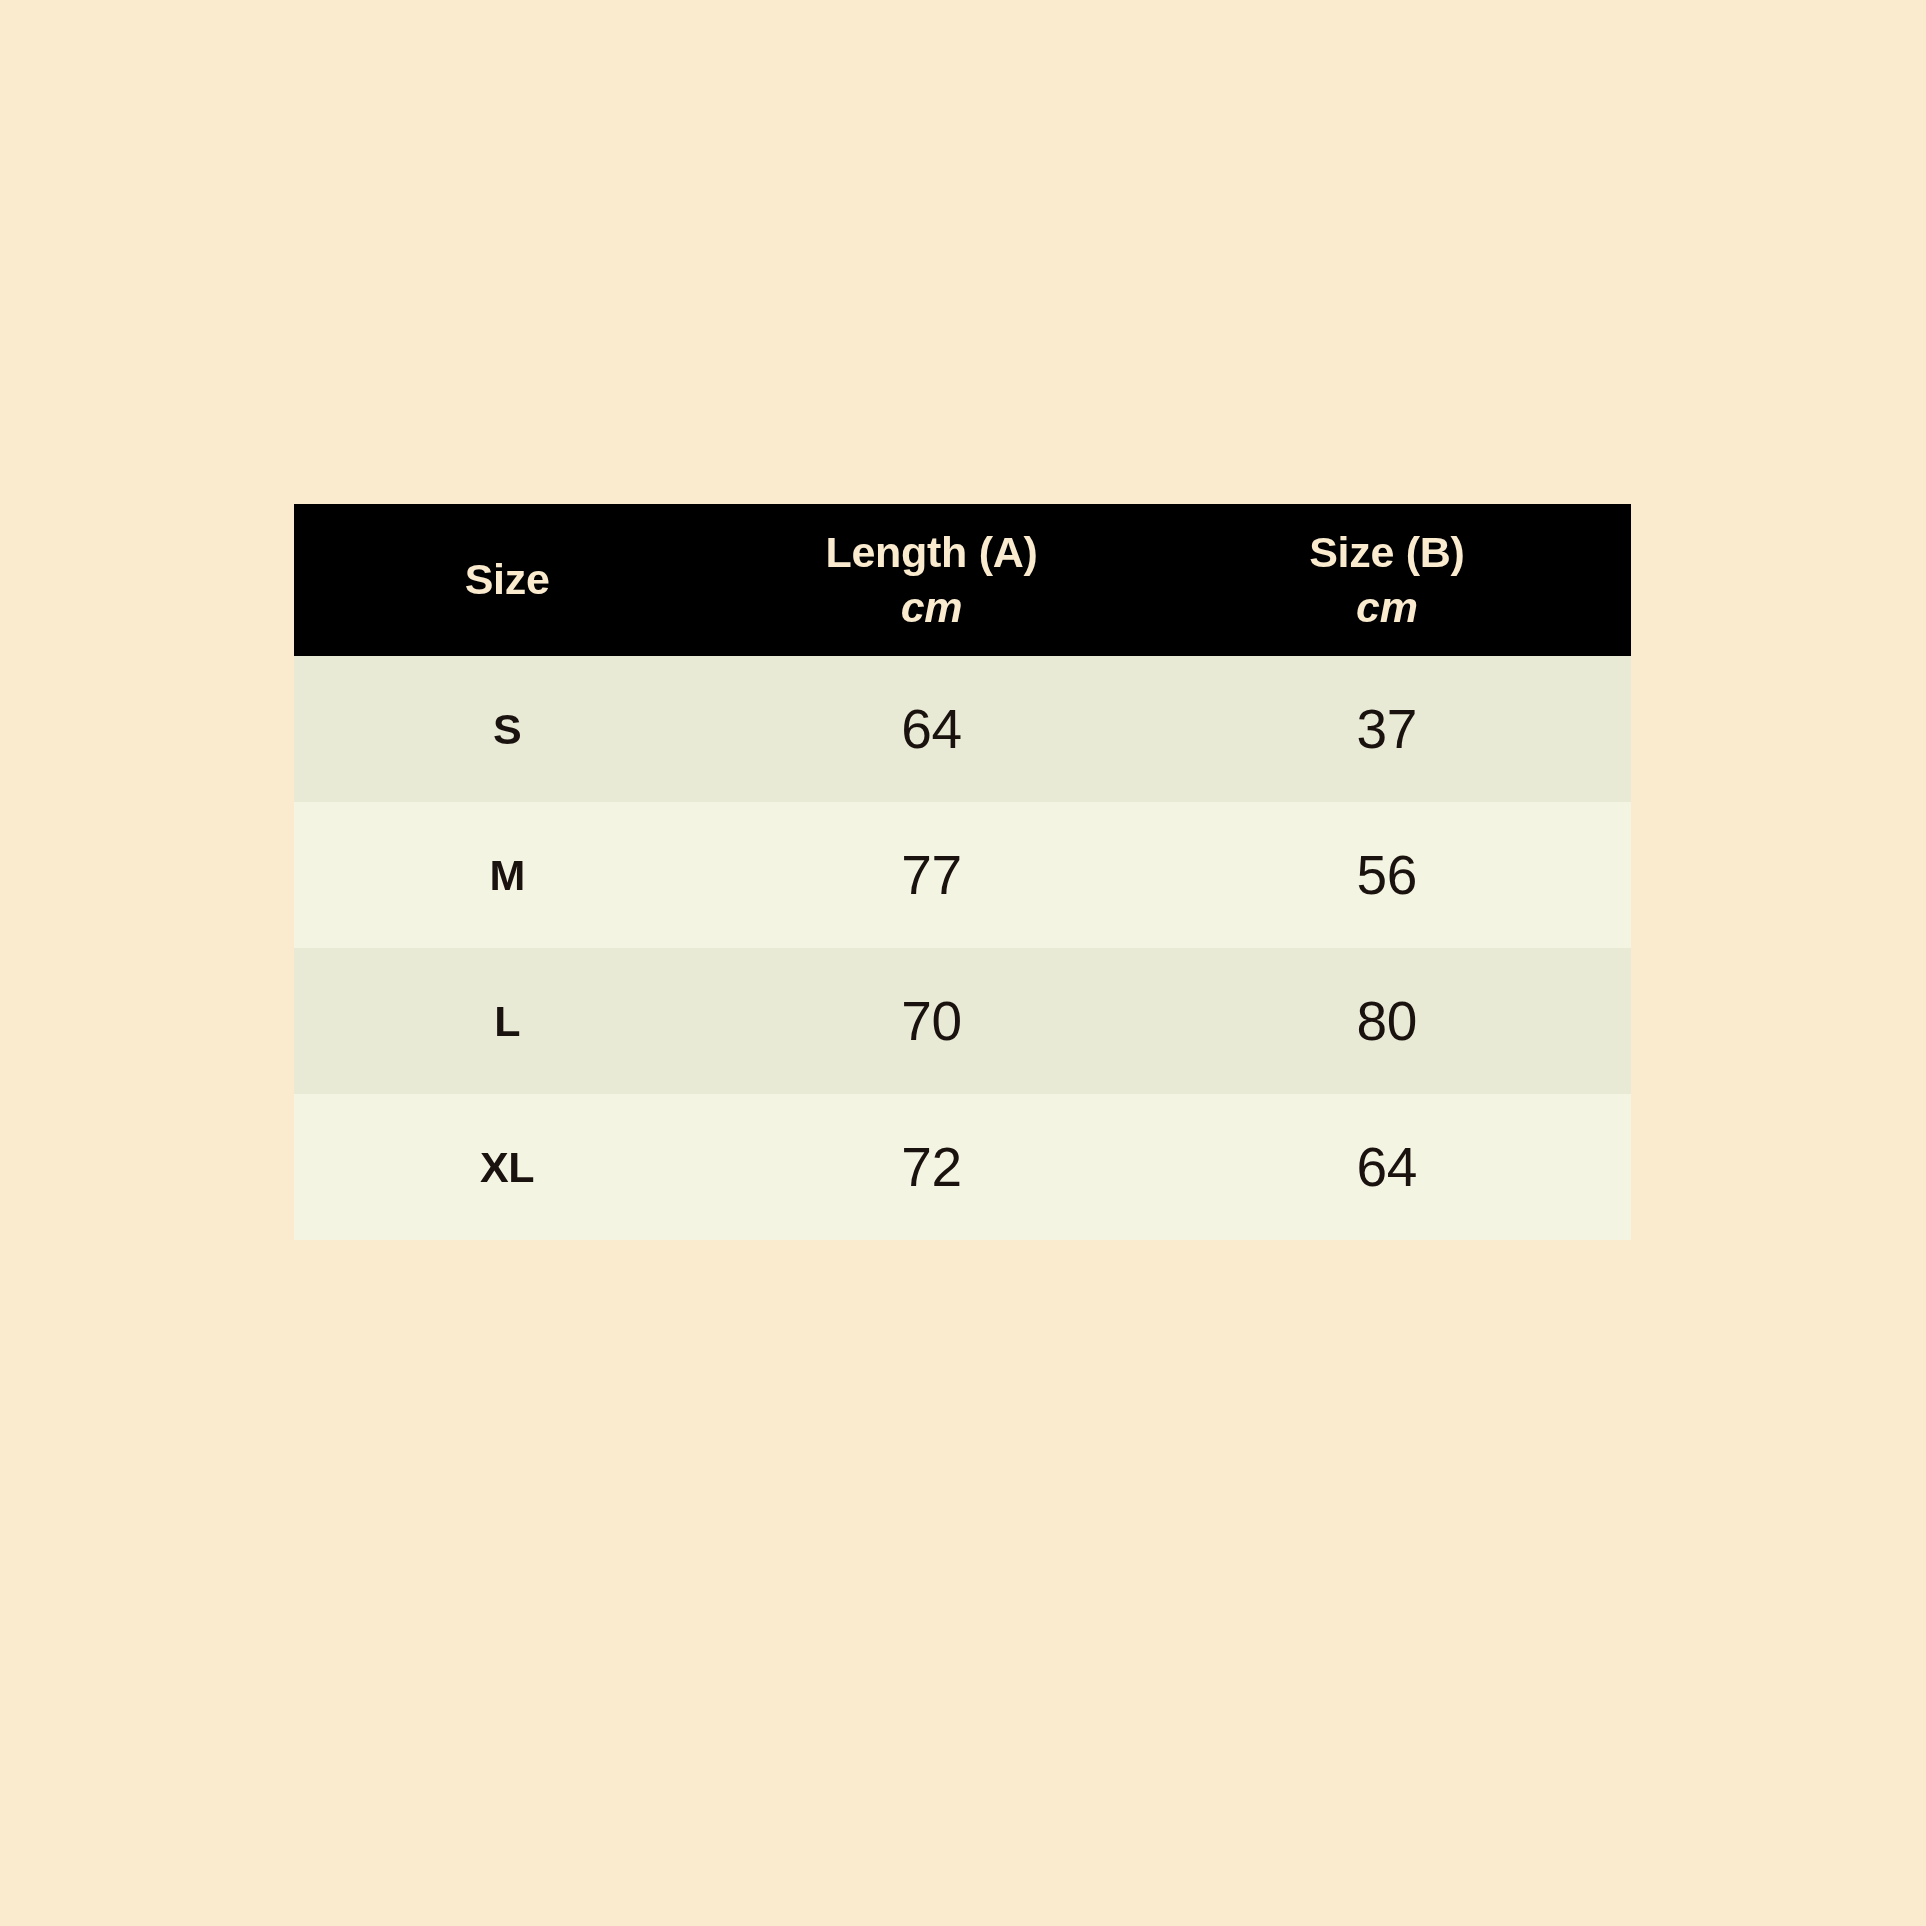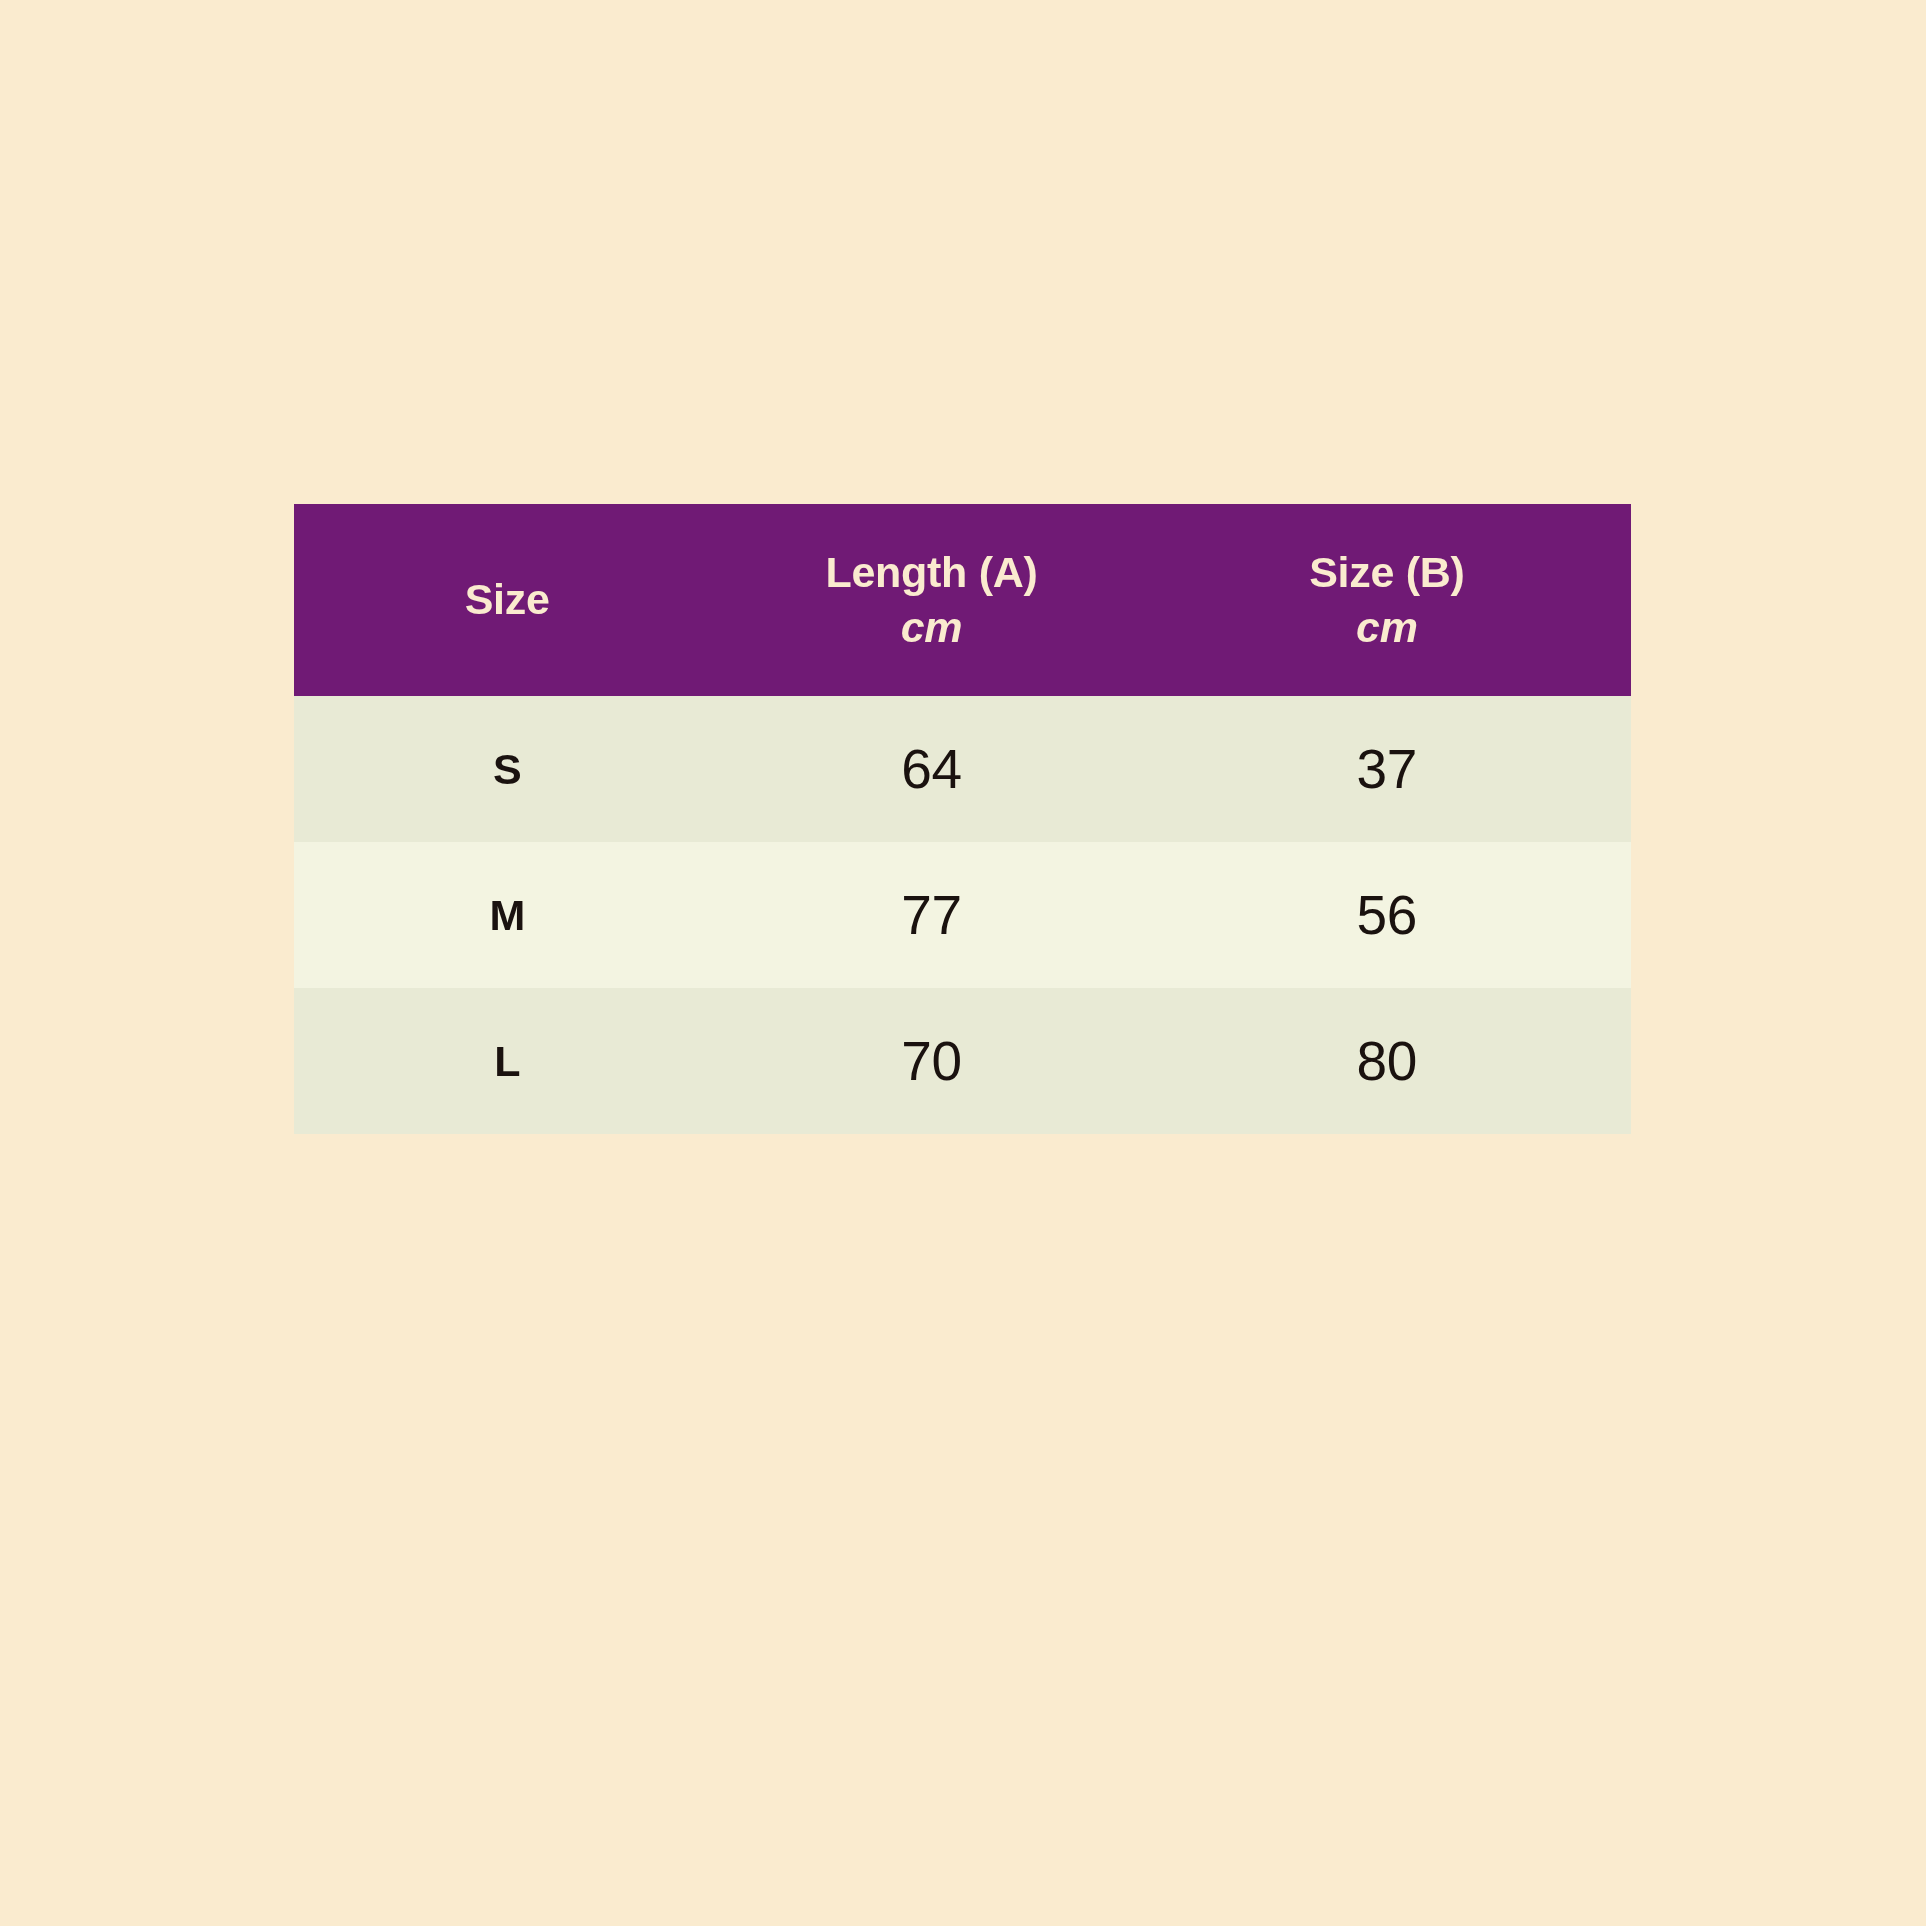--- a/index.html
+++ b/index.html
@@ -25,22 +25,22 @@
     table-layout: fixed;
   }
 
   
   .col-size   { width: 426px; }
   .col-length { width: 422px; }
   .col-width  { width: 488px; }
 
   
   .chart-head-row {
-    background: #701a75;
-    height: 192px;
+    background: #000000;
+    height: 152px;
   }
   .chart-head-cell {
     color: #faebcf;
     font-weight: bold;
     font-size: 43px;
     line-height: 1.28;
     text-align: center;
     vertical-align: middle;
     padding: 0;
     letter-spacing: -0.3px;
@@ -111,15 +111,20 @@
     <tr class="chart-body-row band-light">
       <td class="cell-size">M</td>
       <td class="cell-value">77</td>
       <td class="cell-value">56</td>
     </tr>
     <tr class="chart-body-row band-dark">
       <td class="cell-size">L</td>
       <td class="cell-value">70</td>
       <td class="cell-value">80</td>
     </tr>
+    <tr class="chart-body-row band-light">
+      <td class="cell-size">XL</td>
+      <td class="cell-value">72</td>
+      <td class="cell-value">64</td>
+    </tr>
   </tbody>
 </table>
 
 
 </body></html>

